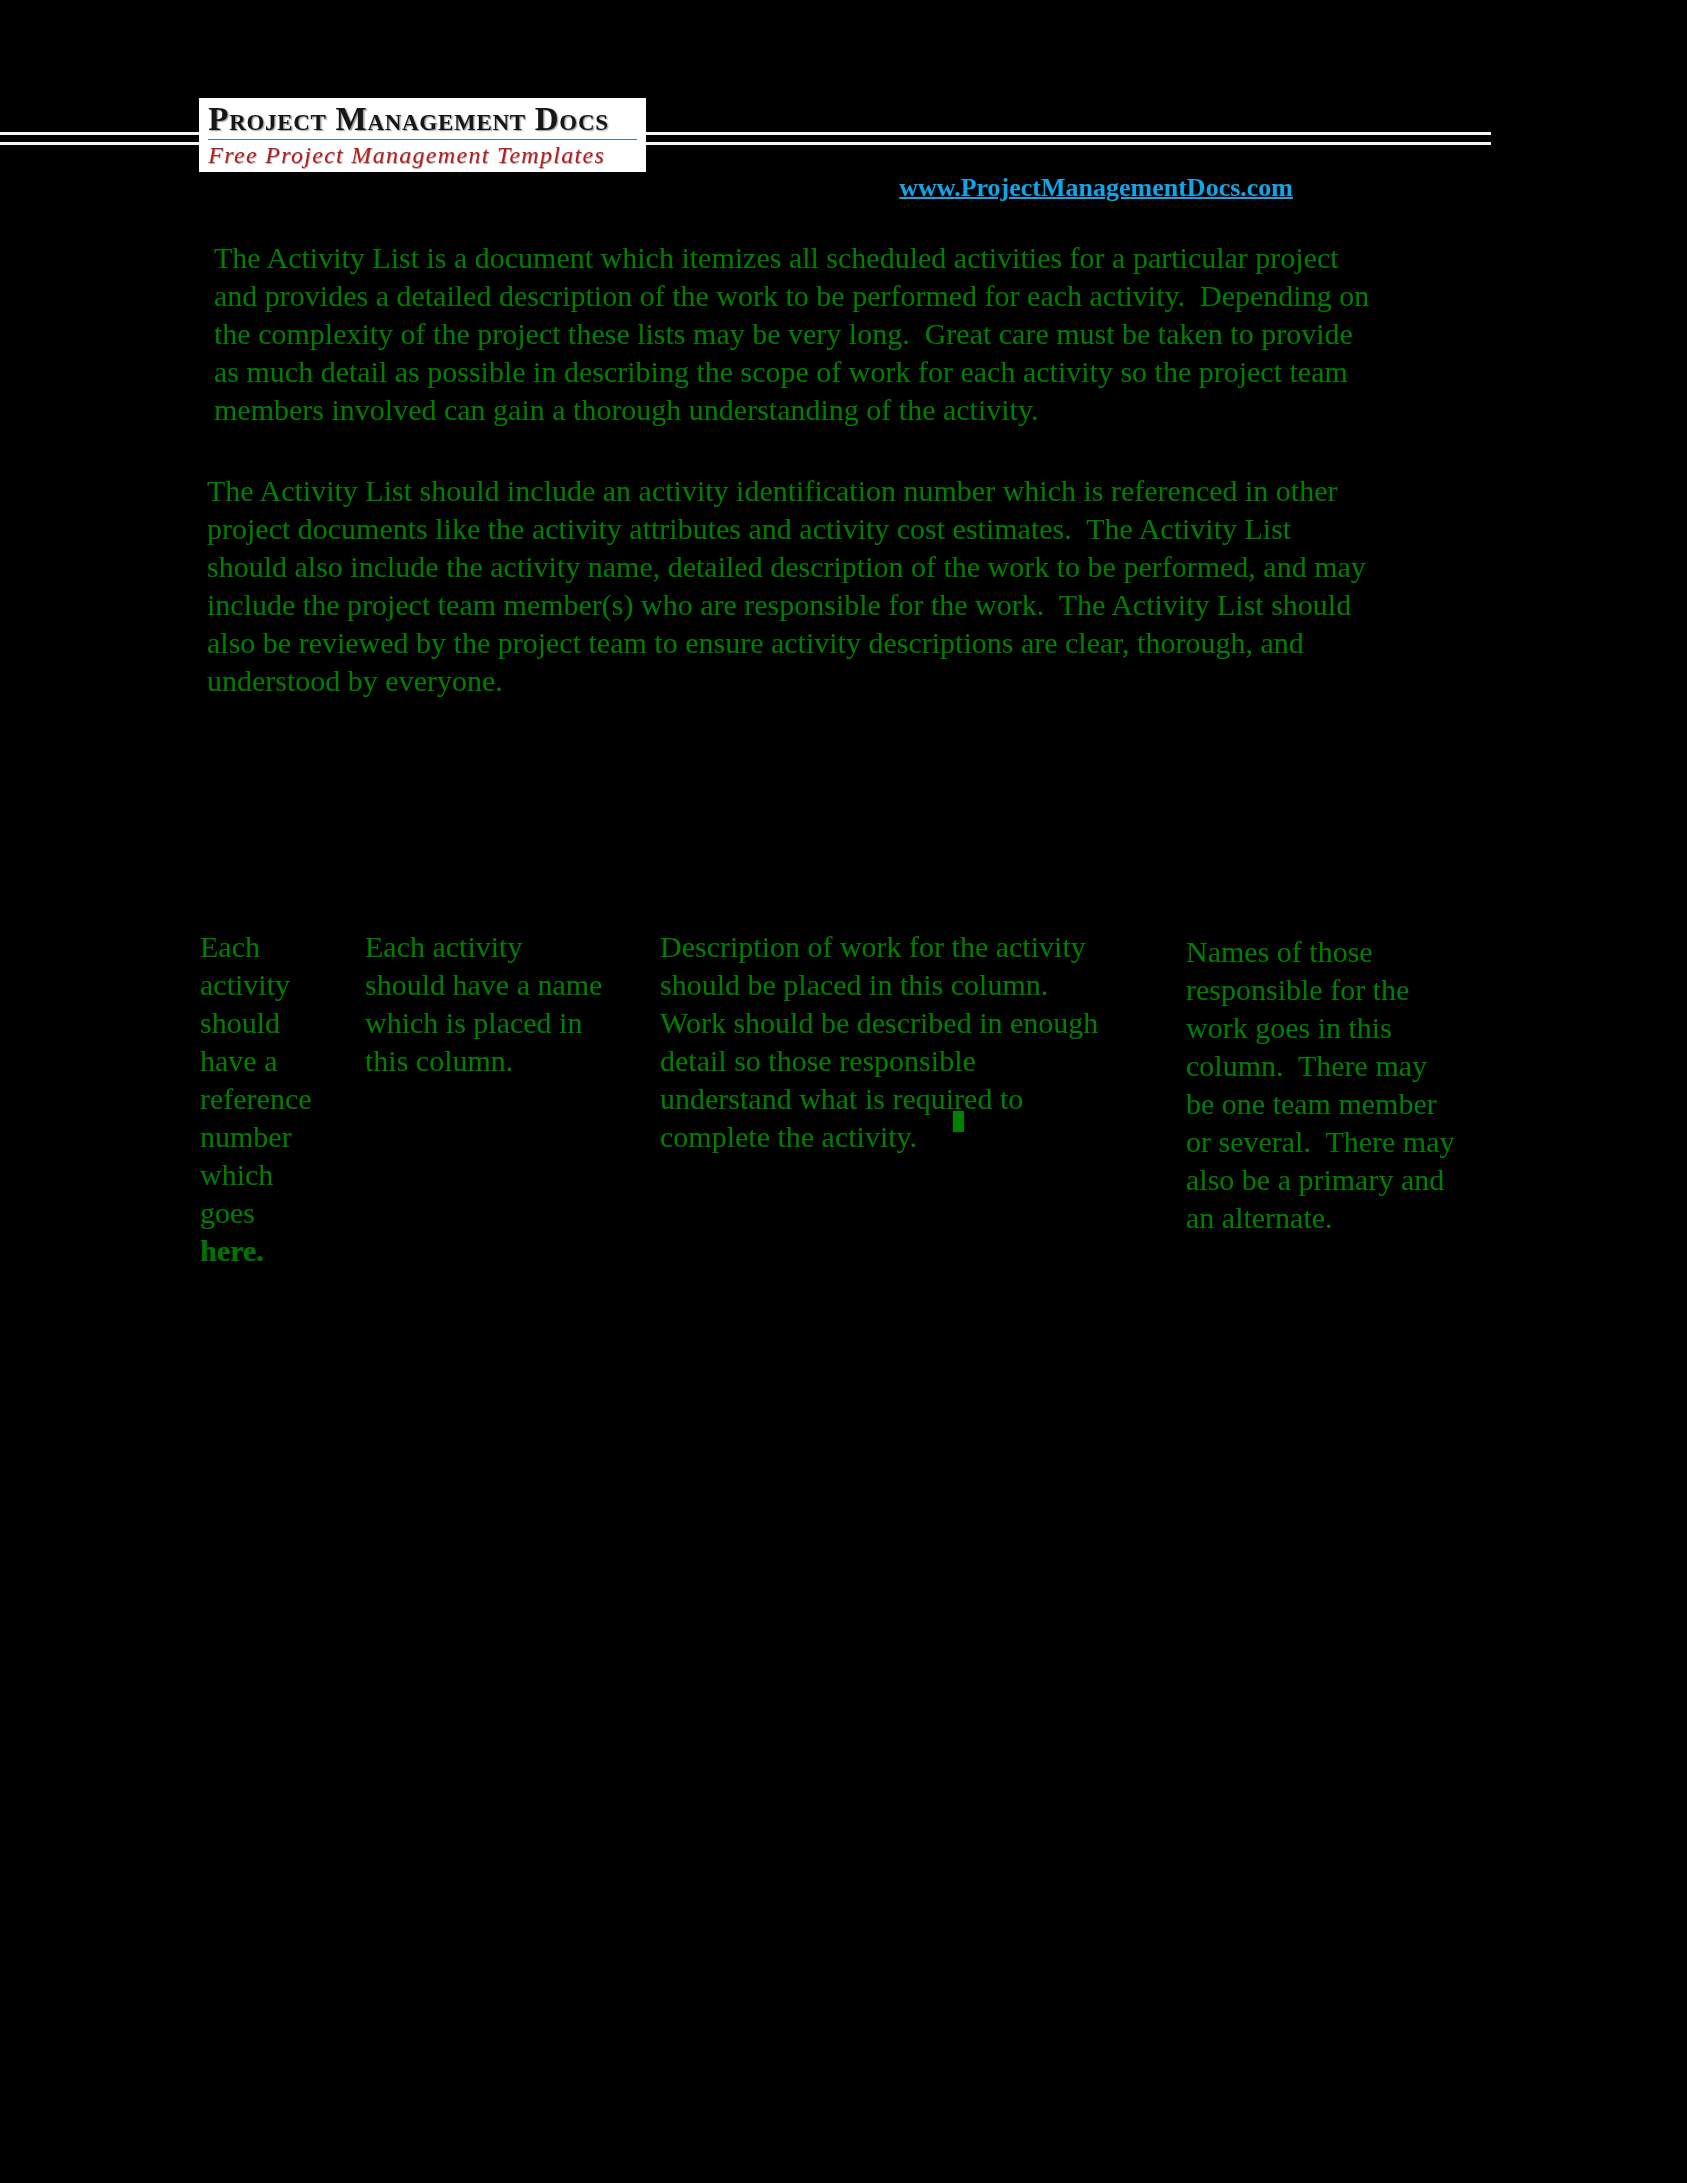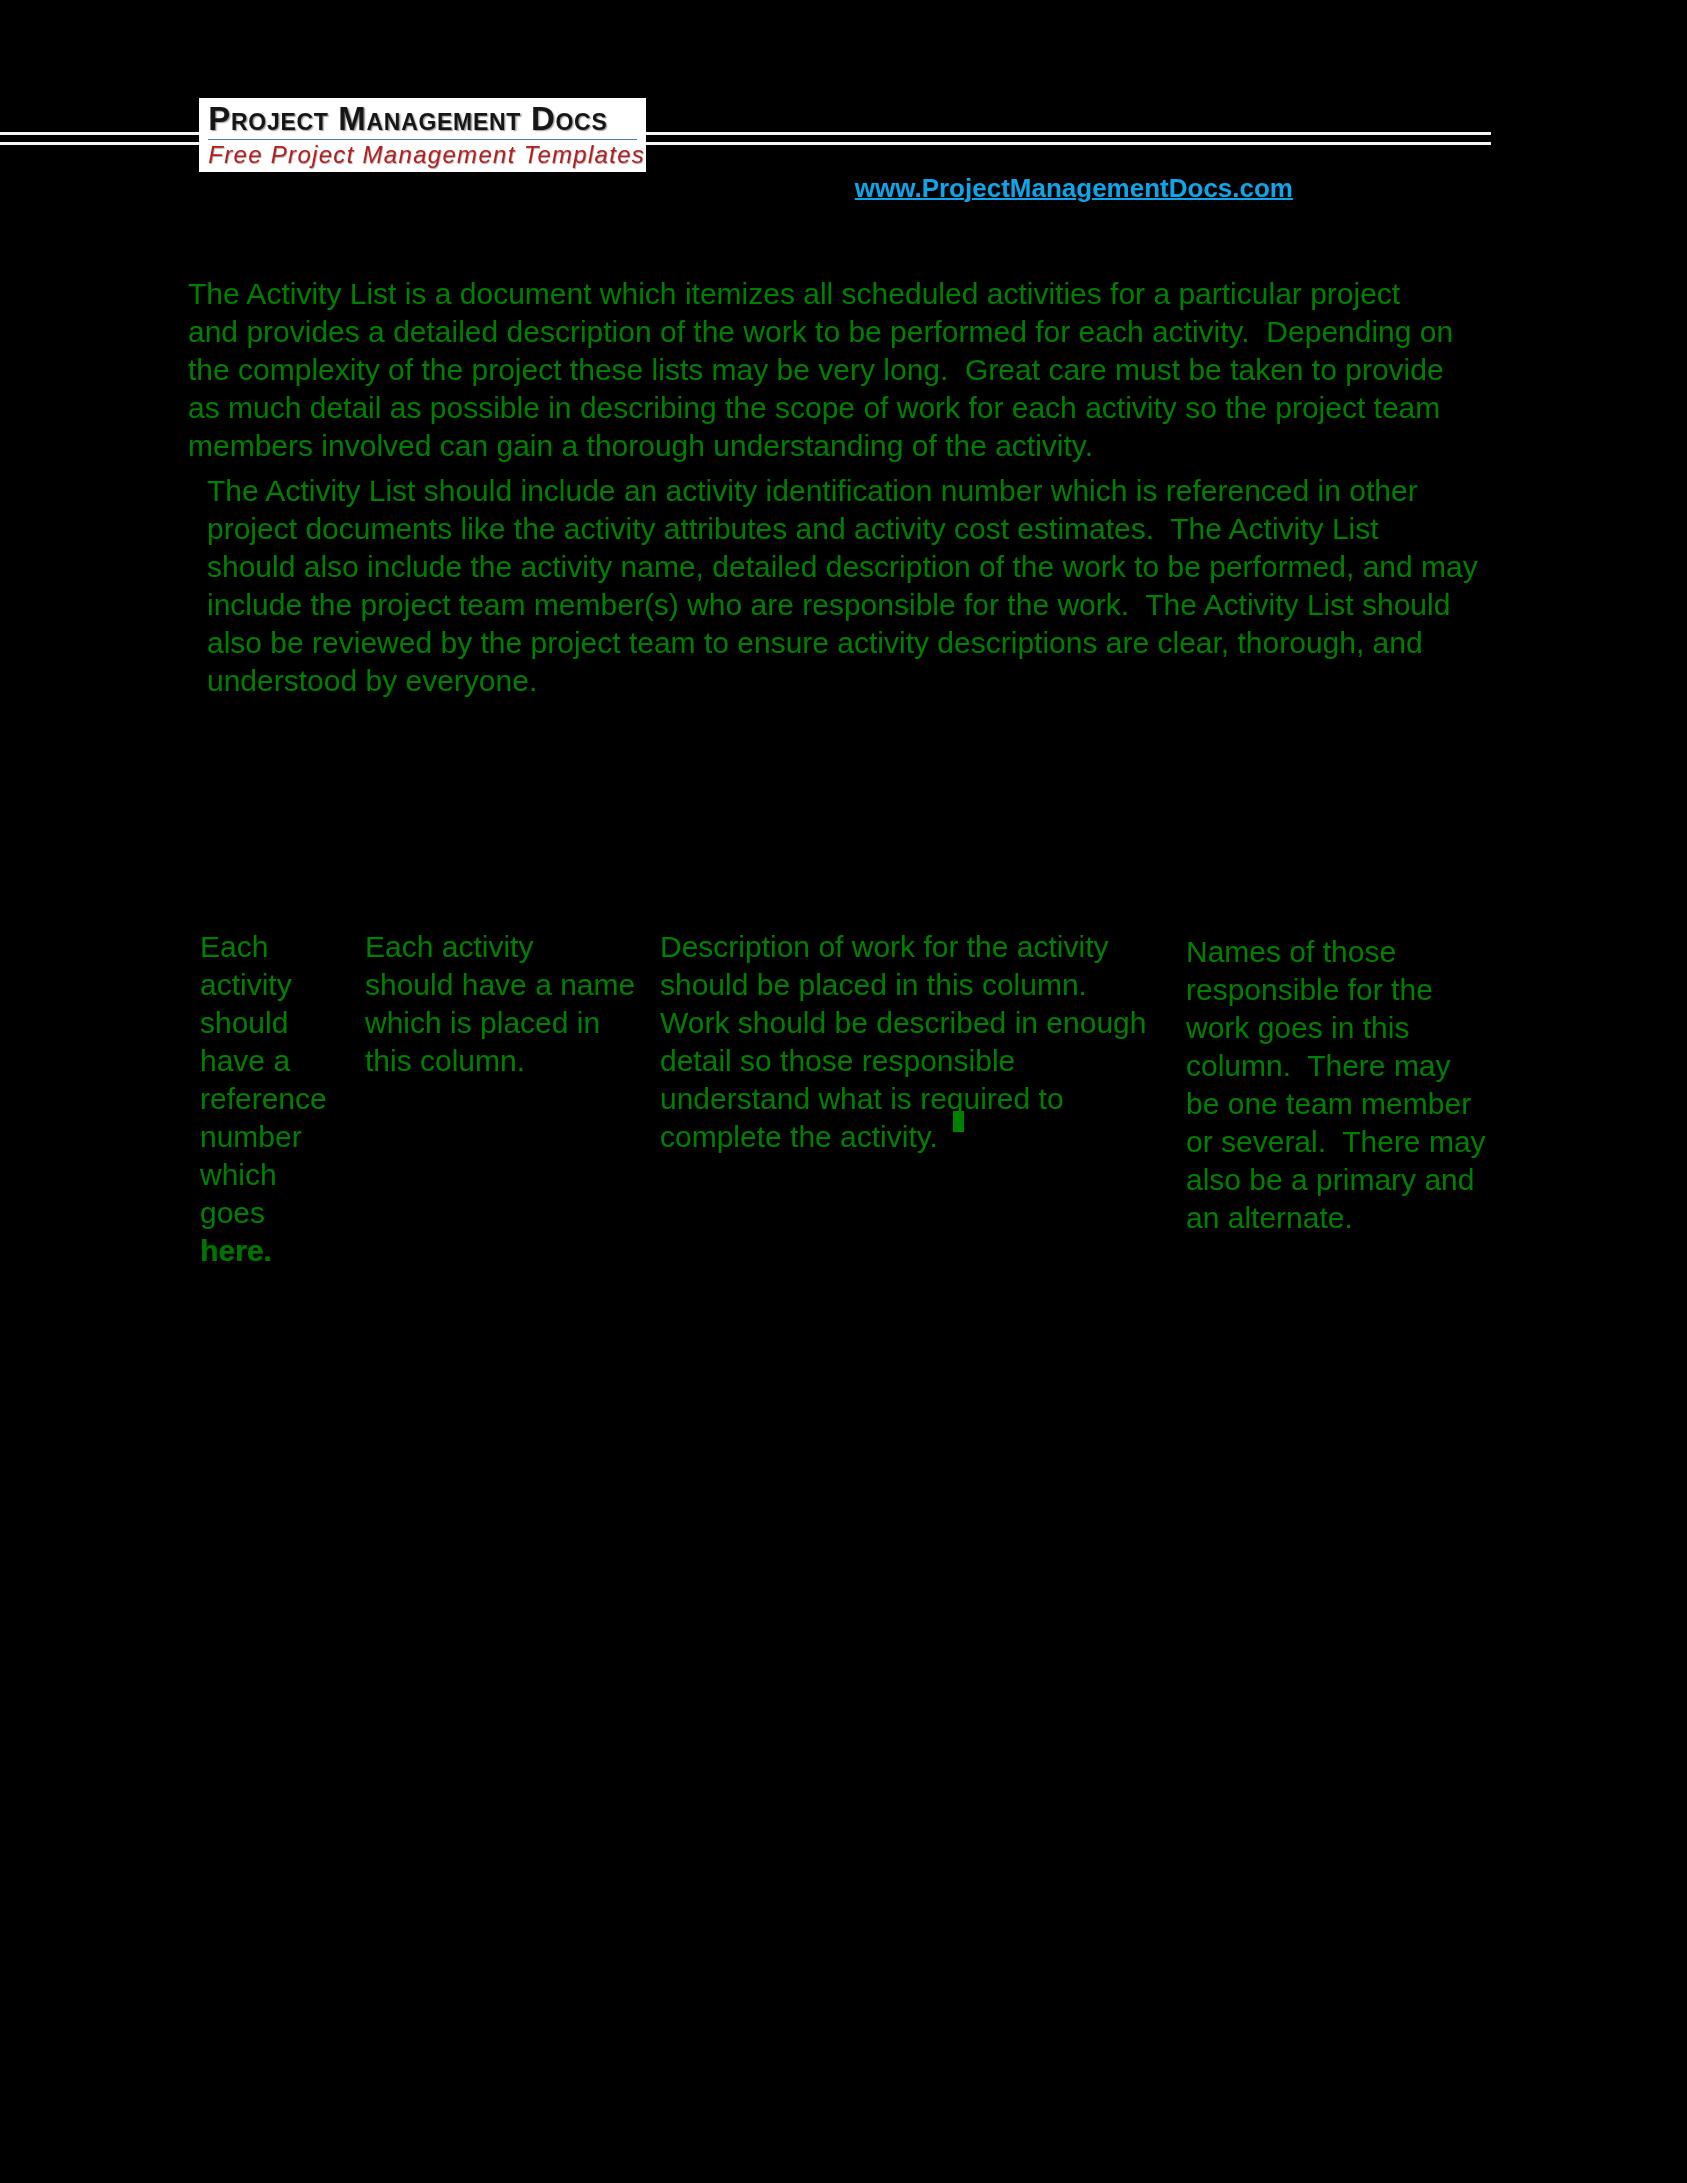--- a/index.html
+++ b/index.html
@@ -1,21 +1,21 @@
 <!DOCTYPE html>
 <html style="font-size:10.6px"><head>
 <meta charset="utf-8">
 <style>
   html,body{margin:0;padding:0;background:#000;}
   #page{
     position:relative;
     width:1491px;height:2183px;
     background:#000;
     overflow:hidden;
-    font-family:Liberation Sans, sans-serif;
+    font-family:Liberation Serif, serif;
   }
   
   .hrule{
     position:absolute;left:0;width:1687px;height:2.6px;
     background:#f5f5f5;z-index:1;
   }
   #rule-top{top:132px;}
   #rule-bottom{top:142px;}
   
   #logo{
@@ -59,21 +59,21 @@
   }
   
   .green-block{
     position:absolute;
     color:#008000;
     font-size:30px;
     line-height:38px;
     white-space:pre-wrap;
     z-index:1;
   }
-  #intro-p1{left:188px;top:239px;width:1389px;margin-top:36px;}
+  #intro-p1{left:214px;top:239px;width:1389px;}
   #intro-p2{left:207px;top:472px;width:1389px;}
   #col-activity-id{left:200px;top:928px;width:159px;}
   #col-activity-name{left:365px;top:928px;width:304px;}
   #col-description{left:660px;top:928px;width:516px;}
   #col-responsible{left:1186px;top:933px;width:344px;}
   #col-activity-id .emph{
     font-weight:700;
     color:#007300;
     text-shadow:0.7px 0 0 #004d00;
   }

